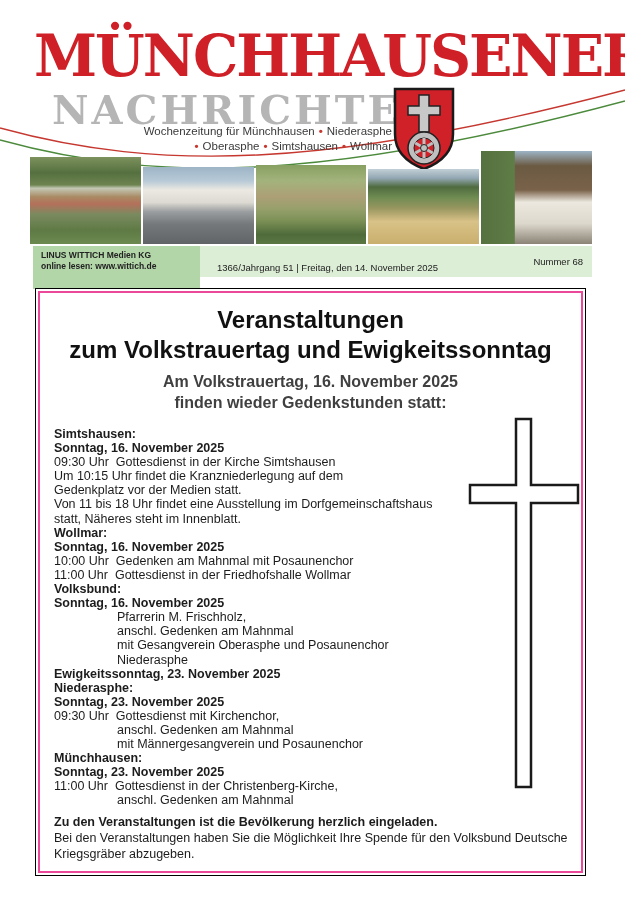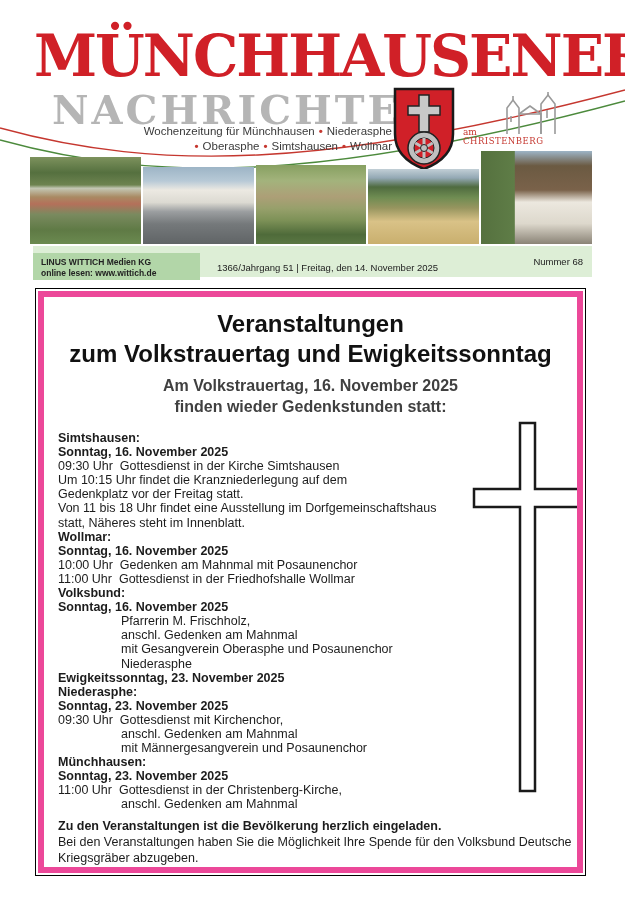--- a/index.html
+++ b/index.html
@@ -32,31 +32,31 @@
   .ph{flex:1 1 0;}
   .ph1{height:87px;background:linear-gradient(180deg,#7d925d 0%,#55703f 18%,#6d8350 32%,#c3c7b4 36%,#a98a63 46%,#b4705a 54%,#7a8a5f 66%,#5f7a45 84%,#6b8a50 100%);}
   .ph2{height:77px;background:linear-gradient(180deg,#9db4c6 0%,#b7c9d6 18%,#ece9e2 30%,#dcdad2 46%,#9b9ea0 58%,#75797b 74%,#606466 100%);}
   .ph3{height:79px;background:linear-gradient(180deg,#87a061 0%,#a3b37c 20%,#ad9f77 40%,#97a06b 55%,#7d9157 70%,#4f6b3a 88%,#5a7743 100%);}
   .ph4{height:75px;background:linear-gradient(180deg,#c2cfd6 0%,#93a8b4 12%,#4f6b3f 24%,#6f8c52 38%,#97955f 52%,#d9c287 70%,#c9af6e 100%);}
   .ph5{height:93px;background:linear-gradient(90deg,#55713f 0%,#5f7d47 30%,rgba(0,0,0,0) 31%),
        linear-gradient(180deg,#9db4c6 0%,#6b5a42 16%,#7a624a 42%,#ece8df 55%,#ddd8cc 78%,#8a8376 100%);}
 
   
   .infobar{position:absolute;left:33px;top:246px;width:559px;height:31px;background:#ddeed6;}
-  .infobar-left{position:absolute;left:0;top:7px;width:167px;height:27px;background:#b2d6a8;
+  .infobar-left{position:absolute;left:0;top:0;width:167px;height:43px;background:#b2d6a8;
     box-sizing:border-box;padding:4px 0 0 8px;font-weight:bold;font-size:8.5px;line-height:11px;color:#222;}
   .infobar-mid{position:absolute;left:184px;top:0;height:42px;display:flex;align-items:center;
     font-size:9.5px;color:#222;}
   .infobar-right{position:absolute;right:9px;top:0;height:31px;display:flex;align-items:center;
     font-size:9.5px;color:#222;}
 
   
   .box{position:absolute;left:35px;top:288px;width:551px;height:588px;
        border:1px solid #000;padding:2px;box-sizing:border-box;}
-  .box-inner{position:relative;width:100%;height:100%;border:6px solid #ec4899;box-sizing:border-box;overflow:hidden;}
+  .box-inner{position:relative;width:100%;height:100%;border:2px solid #ec4899;box-sizing:border-box;overflow:hidden;}
   .title{margin-top:12px;text-align:center;font-weight:bold;font-size:24px;line-height:30px;color:#111;}
   .subtitle{margin-top:6px;text-align:center;font-weight:bold;font-size:16px;line-height:21px;color:#404040;}
   .events{margin:14px 8px 0 14px;font-size:12.5px;line-height:14.1px;color:#1c1c1c;}
   .events div{white-space:pre;}
   .events .b{font-weight:bold;}
   .events .ind{padding-left:63px;}
   .cross{position:absolute;left:428px;top:124px;}
   .footer{margin:6px 14px 0 14px;width:524px;font-size:12.5px;line-height:16px;color:#1c1c1c;}
   .footer .b{font-weight:bold;}
 </style>
@@ -97,38 +97,20 @@
     <circle cx="32" cy="62" r="16" fill="#bfbfbf" stroke="#222" stroke-width="1.5"></circle>
     <circle cx="32" cy="62" r="10" fill="#d02028" stroke="#222" stroke-width="1"></circle>
     <g stroke="#bfbfbf" stroke-width="3">
       <line x1="32" y1="52" x2="32" y2="72"></line>
       <line x1="23.3" y1="57" x2="40.7" y2="67"></line>
       <line x1="23.3" y1="67" x2="40.7" y2="57"></line>
     </g>
     <circle cx="32" cy="62" r="3.5" fill="#bfbfbf" stroke="#222" stroke-width="1"></circle>
   </svg>
 
-  <div class="badge">
-    <svg width="58" height="44" viewBox="0 0 58 44">
-      <g fill="none" stroke="#9a9a9a" stroke-width="1.6">
-        <path d="M6,42 V16 L12,8 L18,16 V42"></path>
-        <path d="M18,22 H40 V42"></path>
-        <path d="M40,42 V12 L47,3 L54,12 V42"></path>
-        <path d="M18,22 L29,14 L40,22"></path>
-        <line x1="10" y1="24" x2="10" y2="30"></line>
-        <line x1="46" y1="18" x2="46" y2="26"></line>
-        <line x1="12" y1="4" x2="12" y2="8"></line>
-        <line x1="47" y1="-1" x2="47" y2="3"></line>
-      </g>
-    </svg>
-    <div class="badge-text">
-      <div class="badge-am">am</div>
-      <div class="badge-chr">CHRISTENBERG</div>
-    </div>
-  </div>
 
   <div class="photos">
     <div class="ph ph1"></div>
     <div class="ph ph2"></div>
     <div class="ph ph3"></div>
     <div class="ph ph4"></div>
     <div class="ph ph5"></div>
   </div>
 
   <div class="infobar">
@@ -150,21 +132,21 @@
         <div>Am Volkstrauertag, 16. November 2025</div>
         <div>finden wieder Gedenkstunden statt:</div>
       </div>
 
       <div class="events">
 
       <div class="b">Simtshausen:</div>
           <div class="b">Sonntag, 16. November 2025</div>
           <div>09:30 Uhr  Gottesdienst in der Kirche Simtshausen</div>
           <div>Um 10:15 Uhr findet die Kranzniederlegung auf dem</div>
-          <div>Gedenkplatz vor der Freitag statt.</div>
+          <div>Gedenkplatz vor der Medien statt.</div>
           <div>Von 11 bis 18 Uhr findet eine Ausstellung im Dorfgemeinschaftshaus</div>
           <div>statt, Näheres steht im Innenblatt.</div>
           <div class="b">Wollmar:</div>
           <div class="b">Sonntag, 16. November 2025</div>
           <div>10:00 Uhr  Gedenken am Mahnmal mit Posaunenchor</div>
           <div>11:00 Uhr  Gottesdienst in der Friedhofshalle Wollmar</div>
           <div class="b">Volksbund:</div>
           <div class="b">Sonntag, 16. November 2025</div>
           <div class="ind">Pfarrerin M. Frischholz,</div>
           <div class="ind">anschl. Gedenken am Mahnmal</div>

